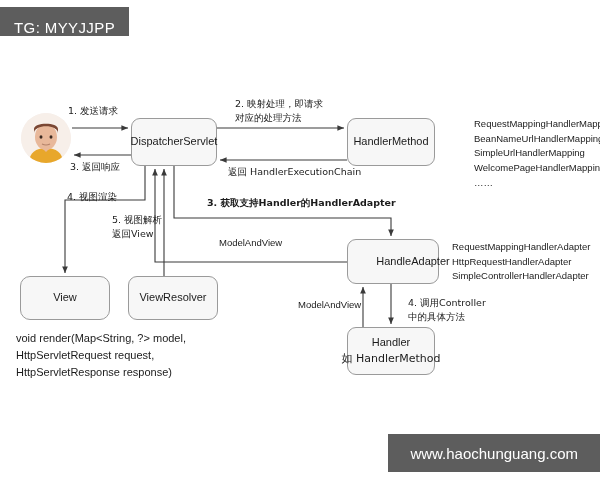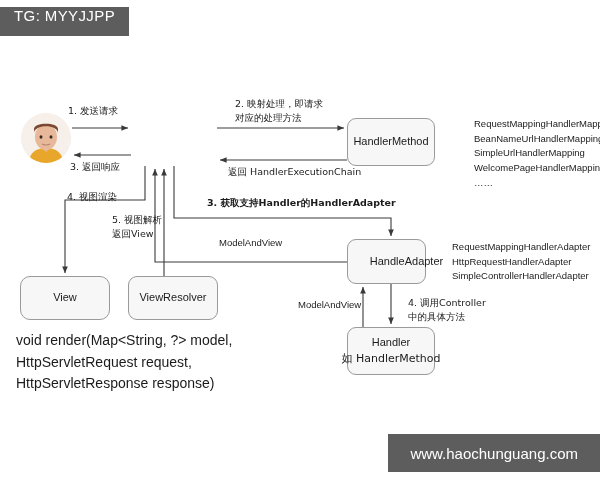--- a/index.html
+++ b/index.html
@@ -17,21 +17,21 @@
   }
 
   
   .tg-banner {
     position: absolute;
     left: 0;
     top: 7px;
     height: 29px;
     padding: 0 14px;
     display: flex;
-    align-items: flex-start;
+    align-items: flex-end;
     background: #5d5d5d;
     color: #ffffff;
     font-size: 15px;
     letter-spacing: 0.4px;
     white-space: nowrap;
   }
 
   
   .watermark {
     position: absolute;
@@ -71,21 +71,21 @@
     justify-content: center;
     font-size: 11px;
     color: #1b1b1b;
     line-height: 1.45;
     text-align: center;
   }
   .node span { display: block; white-space: nowrap; }
 
   #node-dispatcher { left: 131px; top: 118px; width: 86px; height: 48px; }
   #node-handlermapping { left: 347px; top: 118px; width: 88px; height: 48px; }
-  #node-handleadapter { left: 347px; top: 239px; width: 79px; height: 45px; padding-left: 40px; }
+  #node-handleadapter { left: 347px; top: 239px; width: 92px; height: 45px; padding-left: 40px; }
   #node-handler { left: 347px; top: 327px; width: 88px; height: 48px; }
   #node-view { left: 20px; top: 276px; width: 90px; height: 44px; border-radius: 10px; }
   #node-viewresolver { left: 128px; top: 276px; width: 90px; height: 44px; }
 
   
   .avatar {
     position: absolute;
     left: 21px;
     top: 113px;
     width: 50px;
@@ -123,21 +123,21 @@
     color: #1b1b1b;
     white-space: pre;
   }
   #list-mapping { left: 452px; top: 117px; margin-left: 22px; }
   #list-adapter { left: 452px; top: 240px; }
 
   #render-sig {
     position: absolute;
     left: 16px;
     top: 330px;
-    font-size: 14px;
+    font-size: 11px;
     line-height: 1.55;
     white-space: pre;
     color: #1b1b1b;
   }
 </style>
 </head>
 <body>
 
 <div class="tg-banner">
   <span>TG: MYYJJPP</span>
@@ -182,20 +182,23 @@
       <ellipse cx="25" cy="24" rx="11" ry="13" fill="#e8b89a"></ellipse>
       <path d="M14,19 C14,10 36,10 36,19 C36,14 31,11 25,11 C19,11 14,14 14,19 Z" fill="#6b3f2e"></path>
       <path d="M13,20 C13,11 37,11 37,20 L37,16 C37,9 13,9 13,16 Z" fill="#7a4733"></path>
       <ellipse cx="20" cy="24" rx="1.5" ry="1.8" fill="#3b2a22"></ellipse>
       <ellipse cx="30" cy="24" rx="1.5" ry="1.8" fill="#3b2a22"></ellipse>
       <path d="M21,31 Q25,33 29,31" stroke="#b4826a" stroke-width="1.2" fill="none"></path>
       <path d="M22,36 L25,39 L28,36 L28,34 L22,34 Z" fill="#e8b89a"></path>
     </svg>
   </div>
 
+  <div class="node" id="node-dispatcher">
+    <span>DispatcherServlet</span>
+  </div>
 
   <div class="node" id="node-handlermapping">
     <span>HandlerMethod</span>
   </div>
 
   <div class="node" id="node-handleadapter">
     <span>HandleAdapter</span>
   </div>
 
   <div class="node" id="node-handler">

